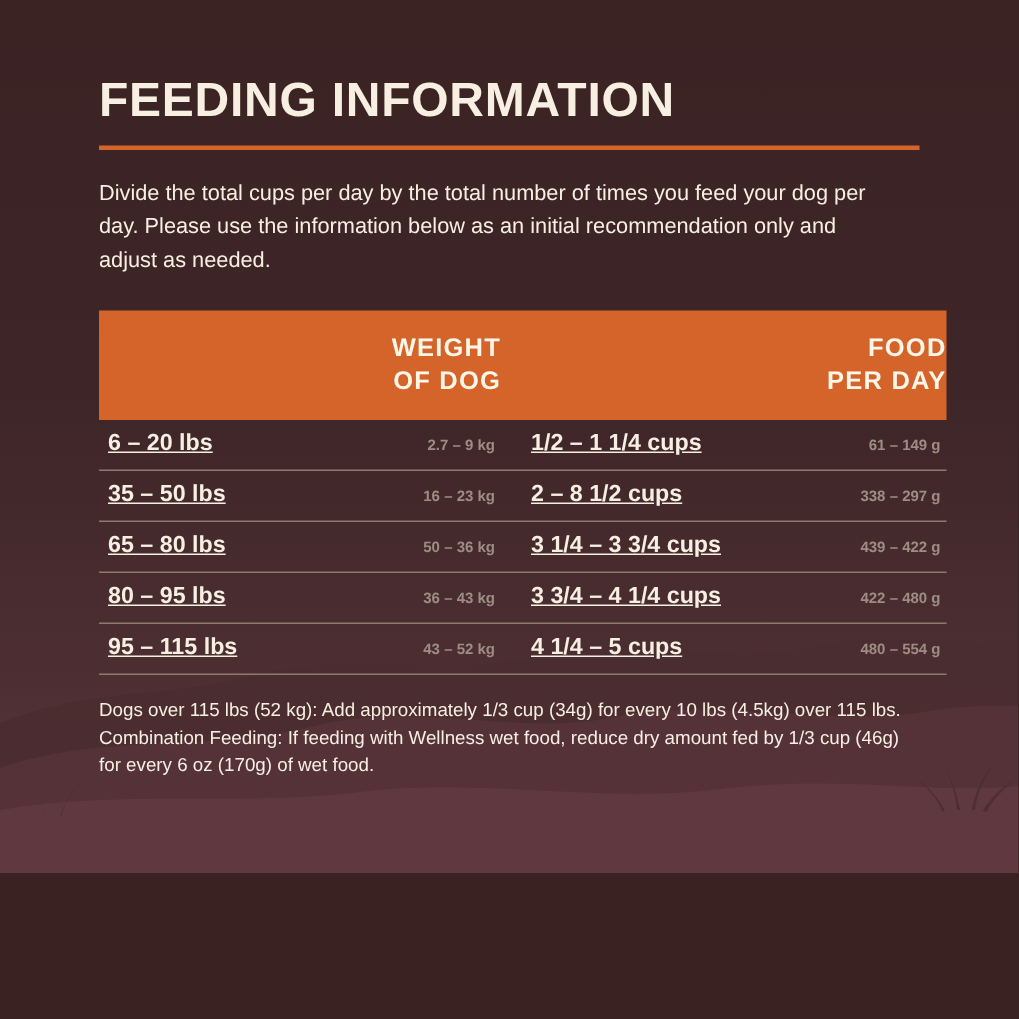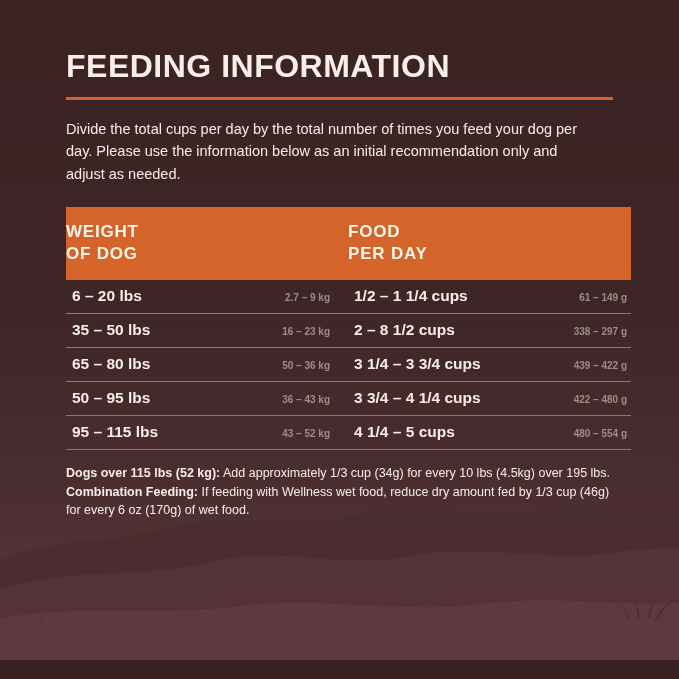--- a/index.html
+++ b/index.html
@@ -9,21 +9,21 @@
   body {
     width: 679px;
     height: 679px;
     overflow: hidden;
     font-family: "Liberation Sans", sans-serif;
     background: #3a2223;
   }
   #page {
     position: relative;
     width: 679px;
-    height: 660px;
+    height: 582px;
     background: linear-gradient(180deg, #3b2324 0%, #3e2527 45%, #4a2d30 72%, #5a383c 100%);
     overflow: hidden;
   }
   
   .scenery {
     position: absolute;
     left: 0;
     bottom: 0;
     width: 679px;
     height: 220px;
@@ -59,21 +59,21 @@
     width: 565px;
     table-layout: fixed;
   }
   table.feeding th {
     background: #d4642a;
     color: #fdf6e9;
     font-size: 17px;
     font-weight: bold;
     letter-spacing: 0.8px;
     padding: 14px 0 16px 0;
-    text-align: left;
+    text-align: right;
     line-height: 1.25;
   }
   th.col-weight { width: 268px; }
   th.spacer-col { width: 14px; background: transparent; padding: 0; }
   th.col-food { width: 283px; }
   table.feeding td {
     border-bottom: 1px solid #8d7a6f;
     padding: 7px 0 8px 0;
     vertical-align: middle;
   }
@@ -82,35 +82,36 @@
     display: flex;
     align-items: baseline;
     justify-content: space-between;
     padding: 0 4px 0 6px;
   }
   .primary {
     color: #f7efe2;
     font-size: 15.5px;
     font-weight: bold;
     white-space: nowrap;
+    text-decoration: underline;
   }
   .secondary {
     color: #9d8d84;
     font-size: 10px;
     font-weight: bold;
     white-space: nowrap;
   }
   .footnote {
     color: #f7efe2;
     font-size: 12.5px;
     line-height: 1.5;
     margin: 14px 18px 0 18px;
     max-width: 575px;
   }
-  .footnote b { font-weight: bold; }
+  .footnote b { font-weight: normal; }
 </style>
 </head>
 <body>
 
 <div id="page">
 
   <svg class="scenery" viewBox="0 0 679 220" preserveAspectRatio="none">
     <path d="M0,120 C60,96 110,104 170,88 C240,70 300,92 360,74 C420,58 480,84 540,70 C600,58 650,72 679,64 L679,220 L0,220 Z" fill="#4a2d30" opacity="0.85"></path>
     <path d="M0,150 C70,126 140,140 210,122 C280,104 340,130 410,116 C480,102 550,124 620,112 C650,107 670,110 679,108 L679,220 L0,220 Z" fill="#553338" opacity="0.9"></path>
     <path d="M0,178 C80,164 160,176 240,166 C320,156 400,174 480,164 C560,154 630,168 679,162 L679,220 L0,220 Z" fill="#603a40" opacity="0.9"></path>
@@ -189,21 +190,21 @@
           <td>
             <div class="cell-inner">
               <span class="primary">3 1/4 – 3 3/4 cups</span>
               <span class="secondary">439 – 422 g</span>
             </div>
           </td>
         </tr>
         <tr>
           <td>
             <div class="cell-inner">
-              <span class="primary">50 – 95 lbs</span>
+              <span class="primary">80 – 95 lbs</span>
               <span class="secondary">36 – 43 kg</span>
             </div>
           </td>
           <td class="spacer-col"></td>
           <td>
             <div class="cell-inner">
               <span class="primary">3 3/4 – 4 1/4 cups</span>
               <span class="secondary">422 – 480 g</span>
             </div>
           </td>
@@ -220,17 +221,17 @@
             <div class="cell-inner">
               <span class="primary">4 1/4 – 5 cups</span>
               <span class="secondary">480 – 554 g</span>
             </div>
           </td>
         </tr>
       </tbody>
     </table>
 
     <div class="footnote">
-      <b>Dogs over 115 lbs (52 kg):</b><span> Add approximately 1/3 cup (34g) for every 10 lbs (4.5kg) over 195 lbs. </span><b>Combination Feeding:</b><span> If feeding with Wellness wet food, reduce dry amount fed by 1/3 cup (46g) for every 6 oz (170g) of wet food.</span>
+      <b>Dogs over 115 lbs (52 kg):</b><span> Add approximately 1/3 cup (34g) for every 10 lbs (4.5kg) over 115 lbs. </span><b>Combination Feeding:</b><span> If feeding with Wellness wet food, reduce dry amount fed by 1/3 cup (46g) for every 6 oz (170g) of wet food.</span>
     </div>
 
   </div>
 </div>
 
 </body></html>

